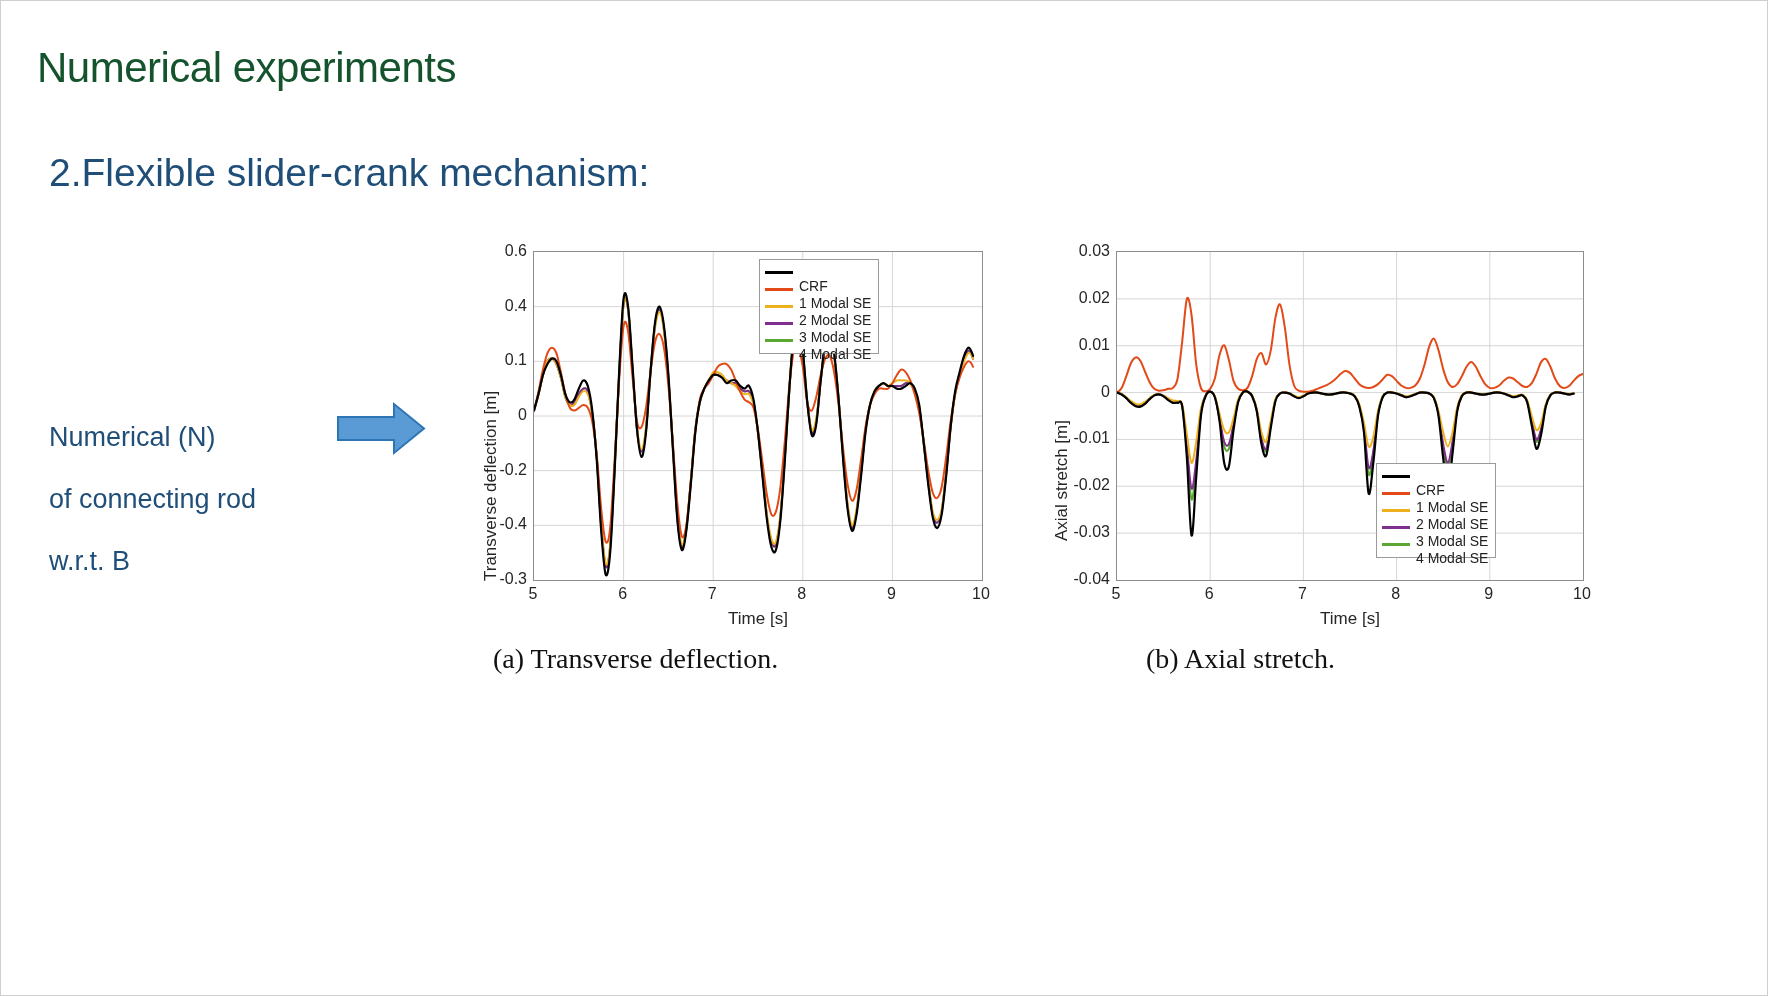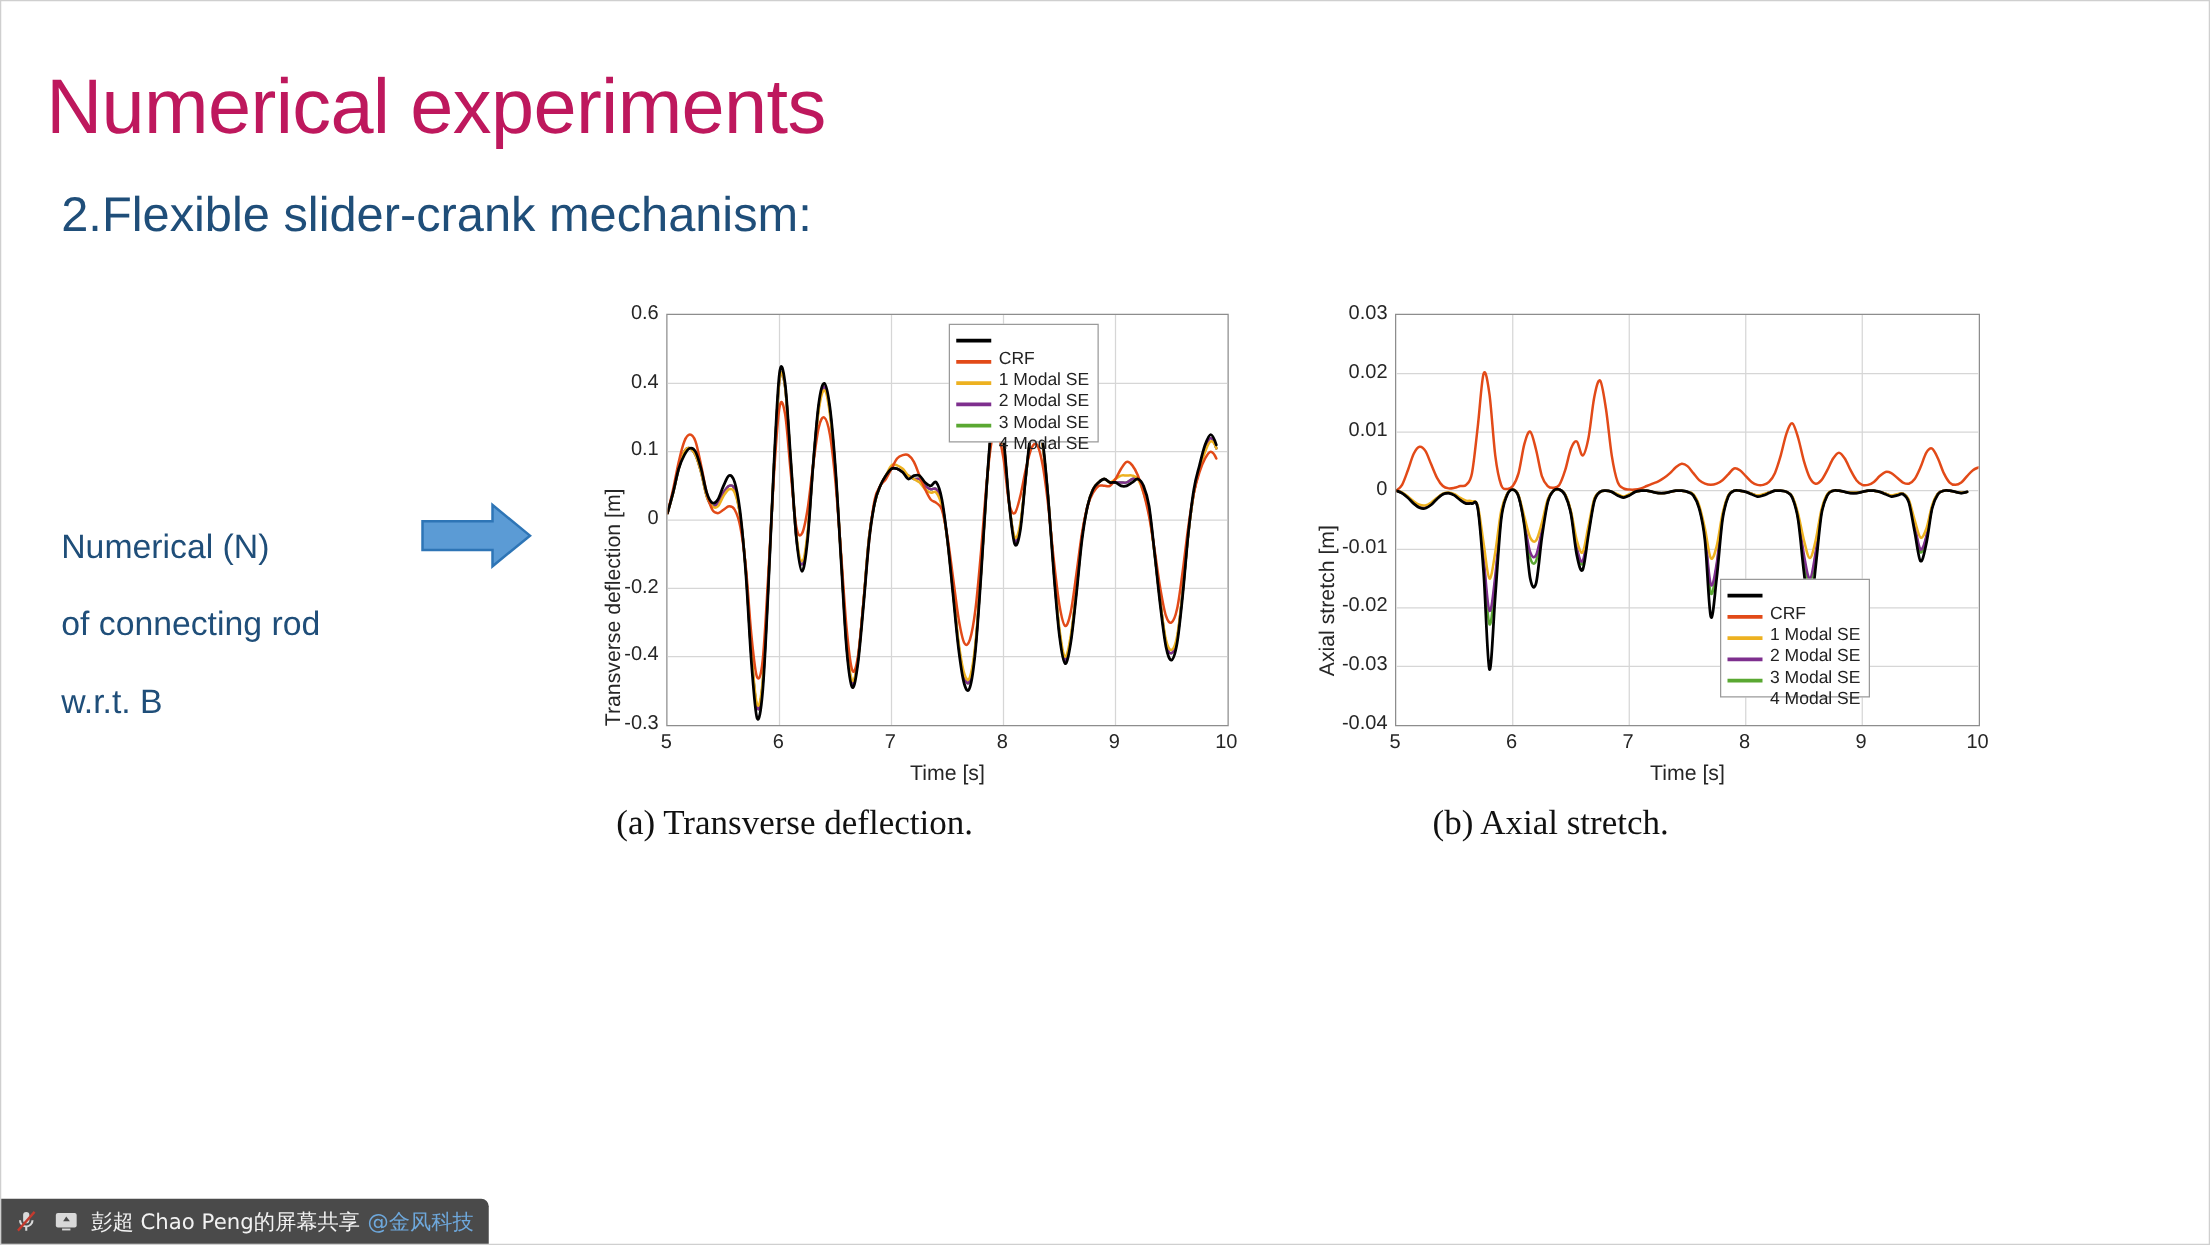--- a/index.html
+++ b/index.html
@@ -11,23 +11,23 @@
     position:relative;
   }
   .slide{
     position:absolute;left:0;top:0;width:1768px;height:996px;
     background:#ffffff;
     border:1px solid #cfcfcf;
     box-sizing:border-box;
   }
   
   .slide-title{
-    position:absolute;left:36px;top:49px;
-    font-size:62px;line-height:72px;
-    color:#be185d;font-weight:400;
+    position:absolute;left:36px;top:31px;
+    font-size:42px;line-height:72px;
+    color:#14532d;font-weight:400;
     letter-spacing:-0.5px;
     white-space:nowrap;
   }
   .slide-subtitle{
     position:absolute;left:48px;top:145px;
     font-size:39px;line-height:54px;
     color:#1f4e79;font-weight:400;
     white-space:nowrap;
   }
   
@@ -276,33 +276,14 @@
           <div class="legend-row">
             <span class="legend-swatch" style="border-top-color: rgb(90, 168, 50);"></span>
             <span class="legend-label">4 Modal SE</span>
           </div>
         </div>
       <div class="caption" style="left:100px;top:392px;">(b) Axial stretch.</div>
     </div>
 
   </div>
 
-  <div class="sharebar">
-    <span class="sb-icon">
-      <svg viewBox="0 0 24 24" width="20" height="20" aria-hidden="true">
-        <rect x="9" y="3" width="6" height="11" rx="3" fill="#d9d9d9"></rect>
-        <path d="M6 11 a6 6 0 0 0 12 0" fill="none" stroke="#d9d9d9" stroke-width="2"></path>
-        <line x1="12" y1="17" x2="12" y2="21" stroke="#d9d9d9" stroke-width="2"></line>
-        <line x1="4" y1="21" x2="20" y2="3" stroke="#c33a2e" stroke-width="2.2"></line>
-      </svg>
-    </span>
-    <span class="sb-icon">
-      <svg viewBox="0 0 24 24" width="20" height="20" aria-hidden="true">
-        <rect x="2" y="4" width="20" height="14" rx="2" fill="#d9d9d9"></rect>
-        <path d="M12 7.5 L15.5 12 H9 Z" fill="#4a4a4a"></path>
-        <rect x="8" y="19" width="8" height="1.8" fill="#d9d9d9"></rect>
-      </svg>
-    </span>
-    <span class="sb-text">彭超 Chao Peng的屏幕共享</span>
-    <span class="sb-tag">@金风科技</span>
-  </div>
 
 </div>
 
 </body></html>

